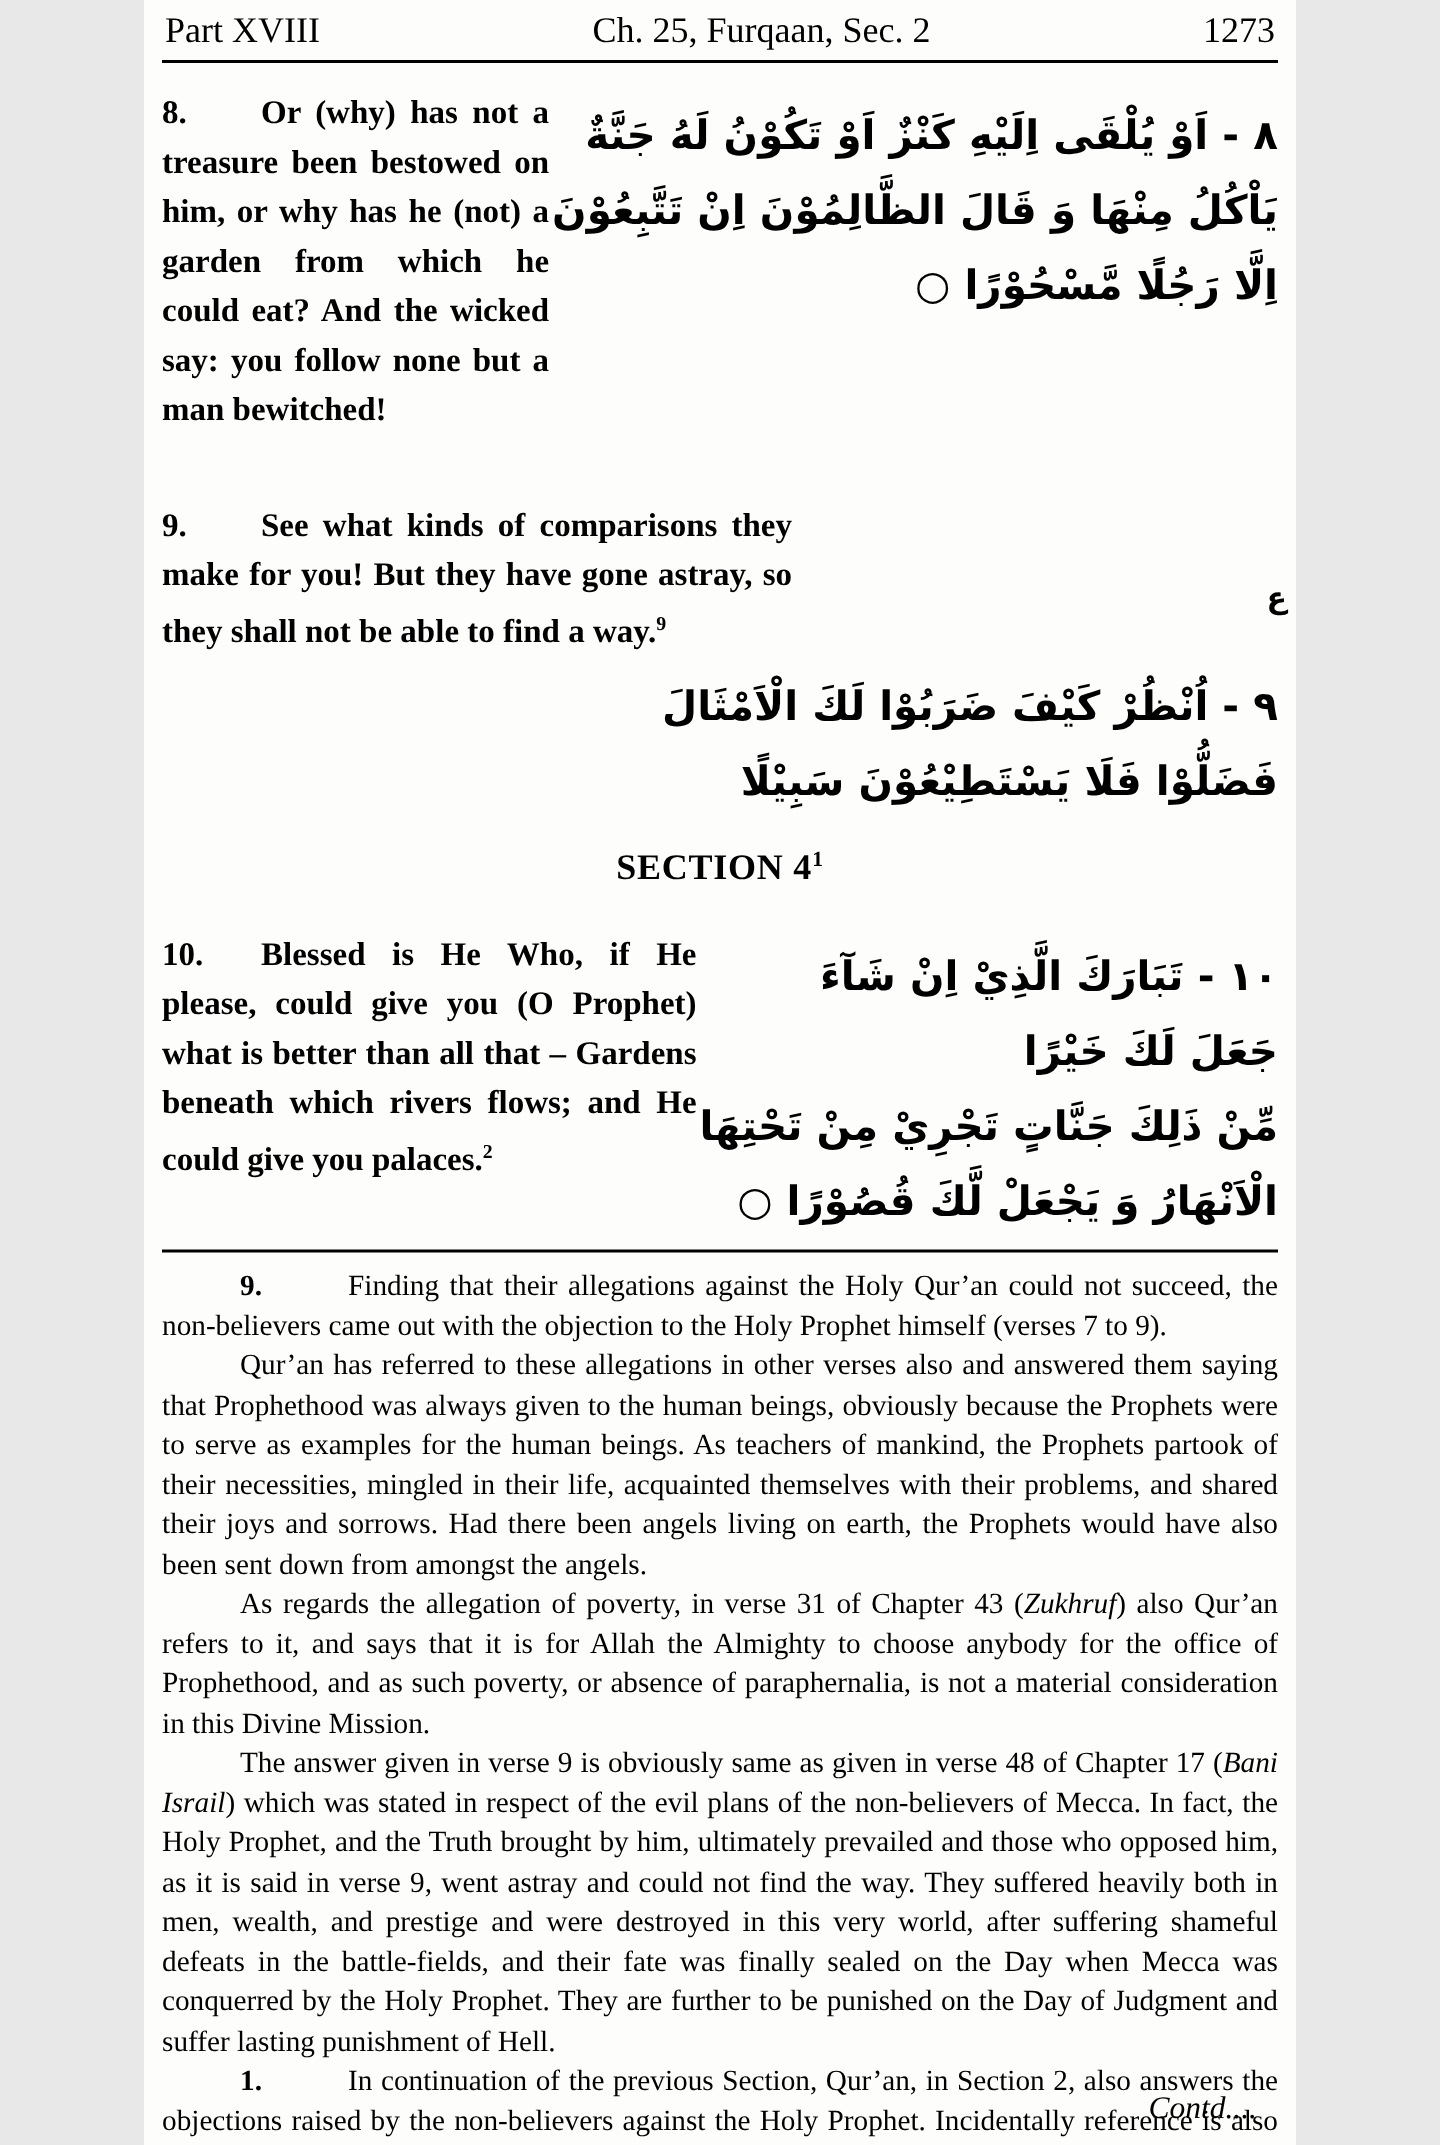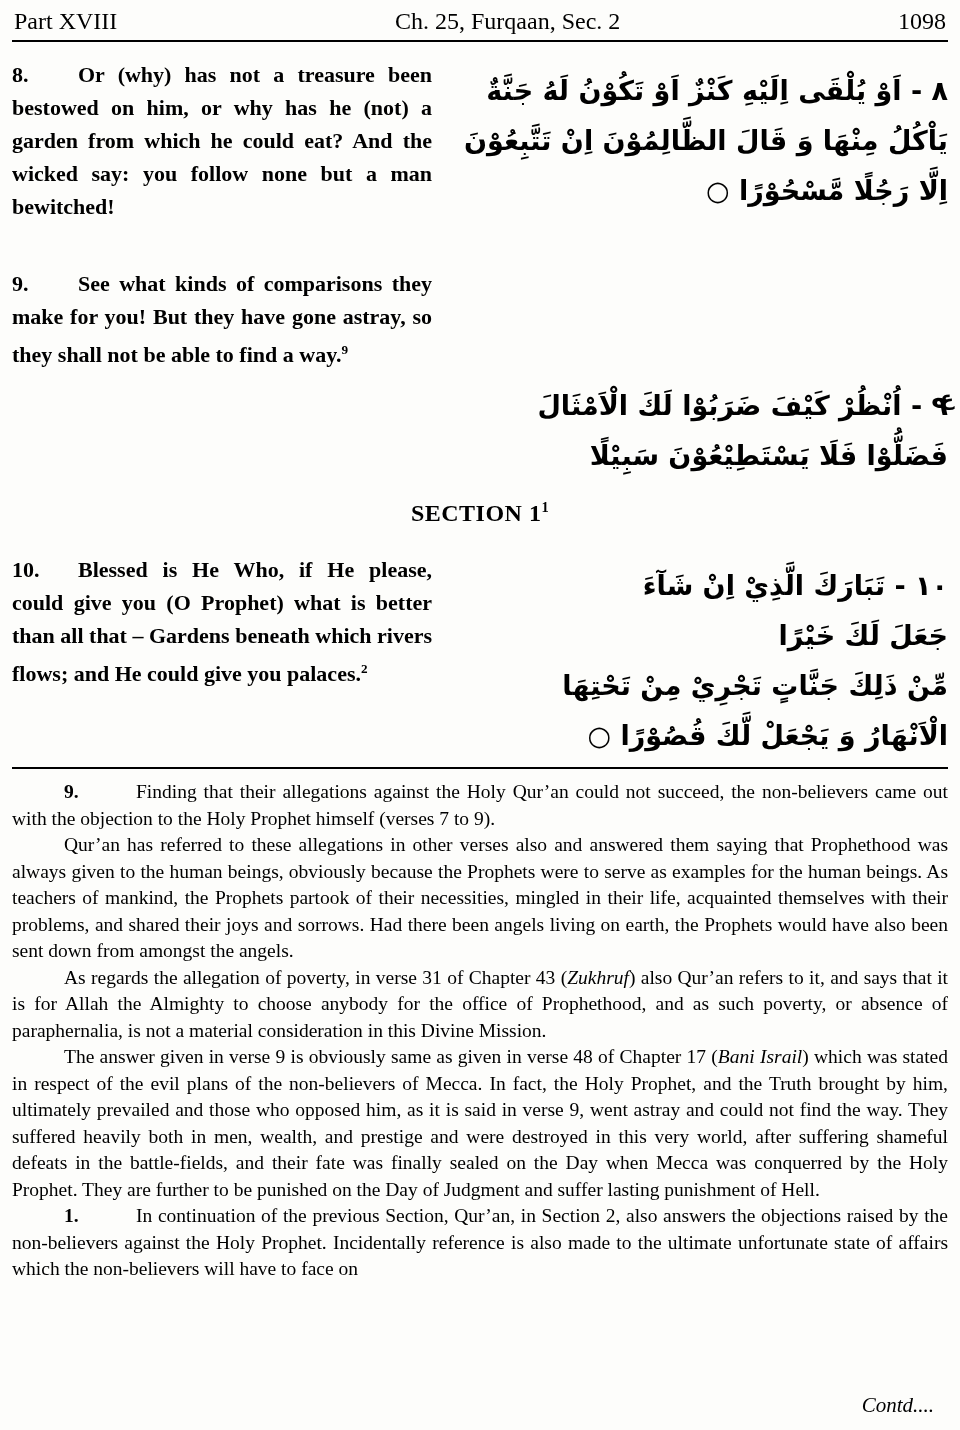--- a/index.html
+++ b/index.html
@@ -1,17 +1,17 @@
 <!DOCTYPE html>
 <html><head>
 <meta charset="utf-8">
 <style>
   html, body { margin: 0; padding: 0; background: #e8e8e8; }
   .page {
-    width: 960px; height: 1430px; box-sizing: border-box;
+    width: 768px; height: 1430px; box-sizing: border-box;
     margin: 0 auto; padding: 6px 12px 0;
     position: relative; overflow: hidden;
     background: #fdfdfb; color: #000;
     font-family: "Liberation Serif", serif;
   }
   .page-header { display: flex; justify-content: space-between; align-items: baseline; font-size: 24px; line-height: 30px; padding: 0 2px; }
   .hdr-chapter { }
   .header-rule { height: 2px; background: #000; margin: 4px 0 16px; }
 
   .verse-row { display: flex; gap: 2px; }
@@ -41,21 +41,21 @@
   .contd { position: absolute; right: 26px; bottom: 12px; font-style: italic; font-size: 21px; }
 </style>
 </head>
 <body>
 
 <div class="page">
 
   <header class="page-header">
     <span class="hdr-part">Part XVIII</span>
     <span class="hdr-chapter">Ch. 25, Furqaan, Sec. 2</span>
-    <span class="hdr-page">1098</span>
+    <span class="hdr-page">1273</span>
   </header>
   <div class="header-rule"></div>
 
   <section class="verses">
 
     <div class="verse-row row-8">
       <div class="english"><span class="vnum">8.</span><span>Or (why) has not a treasure been bestowed on him, or why has he (not) a garden from which he could eat? And the wicked say: you follow none but a man bewitched!</span></div>
       <div class="arabic">
           <div class="arabic-line">٨ - اَوْ يُلْقَى اِلَيْهِ كَنْزٌ اَوْ تَكُوْنُ لَهُ جَنَّةٌ</div>
           <div class="arabic-line">يَاْكُلُ مِنْهَا وَ قَالَ الظَّالِمُوْنَ اِنْ تَتَّبِعُوْنَ</div>
@@ -64,21 +64,21 @@
     </div>
 
     <div class="verse-row row-9">
       <div class="english"><span class="vnum">9.</span><span>See what kinds of comparisons they make for you! But they have gone astray, so they shall not be able to find a way.</span><sup class="fnref">9</sup></div>
       <div class="arabic">
           <div class="arabic-line">٩ - اُنْظُرْ كَيْفَ ضَرَبُوْا لَكَ الْاَمْثَالَ</div>
           <div class="arabic-line">فَضَلُّوْا فَلَا يَسْتَطِيْعُوْنَ سَبِيْلًا</div>
         </div>
     </div>
 
-    <h2 class="section-heading"><span>SECTION 1</span><sup>1</sup></h2>
+    <h2 class="section-heading"><span>SECTION 4</span><sup>1</sup></h2>
 
     <div class="verse-row row-10">
       <div class="english"><span class="vnum">10.</span><span>Blessed is He Who, if He please, could give you (O Prophet) what is better than all that – Gardens beneath which rivers flows; and He could give you palaces.</span><sup class="fnref">2</sup></div>
       <div class="arabic">
           <div class="arabic-line">١٠ - تَبَارَكَ الَّذِيْ اِنْ شَآءَ</div>
           <div class="arabic-line">جَعَلَ لَكَ خَيْرًا</div>
           <div class="arabic-line">مِّنْ ذَلِكَ جَنَّاتٍ تَجْرِيْ مِنْ تَحْتِهَا</div>
           <div class="arabic-line">الْاَنْهَارُ وَ يَجْعَلْ لَّكَ قُصُوْرًا ○</div>
         </div>
     </div>

